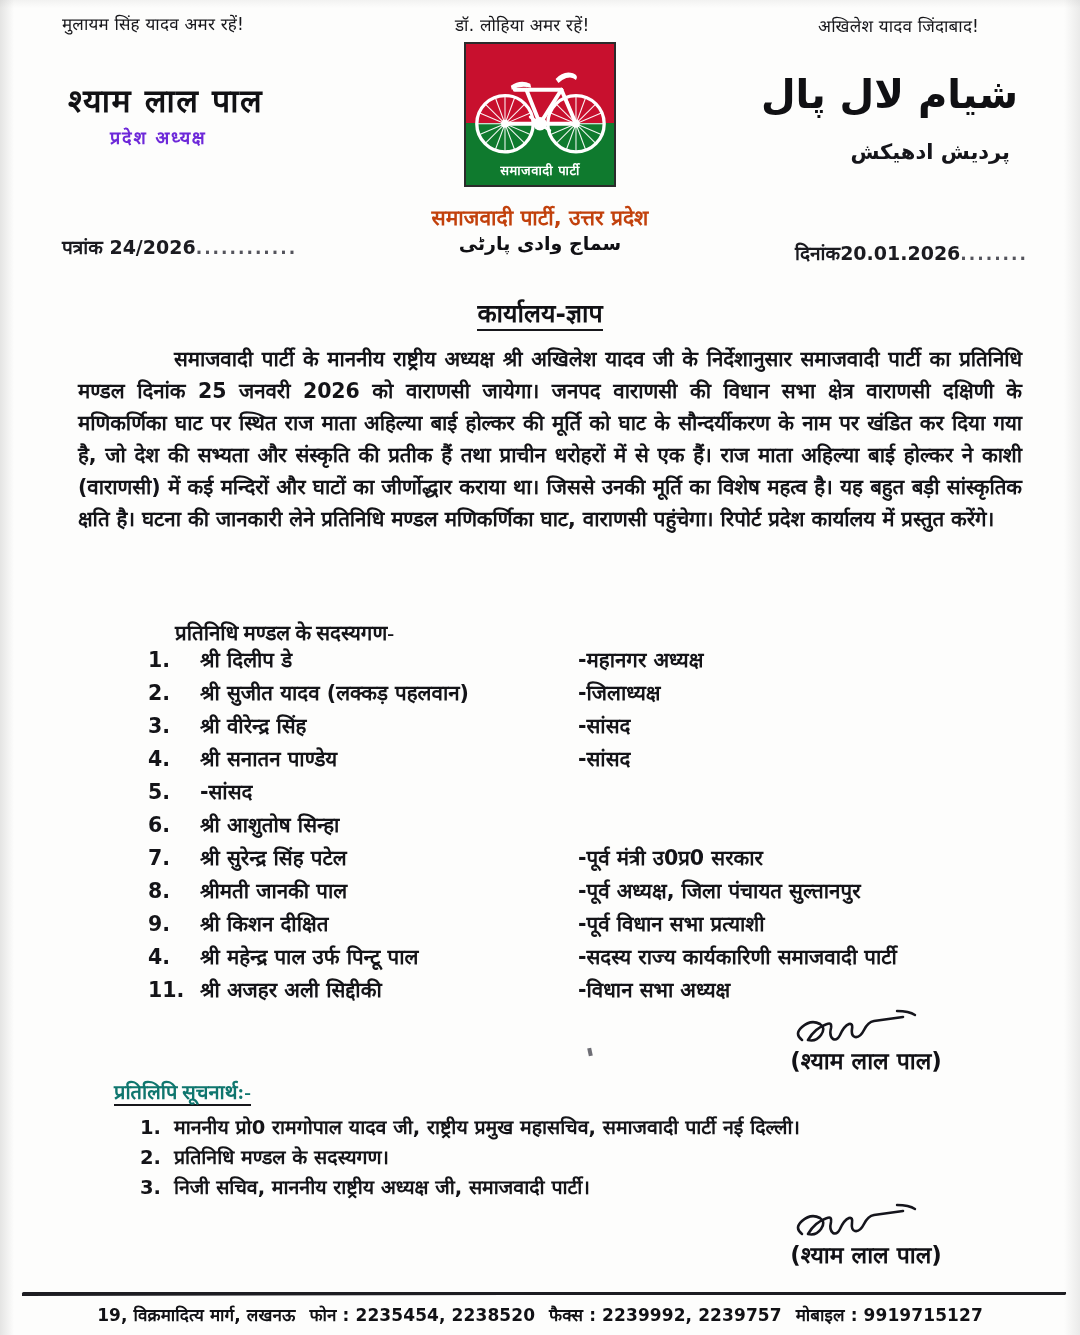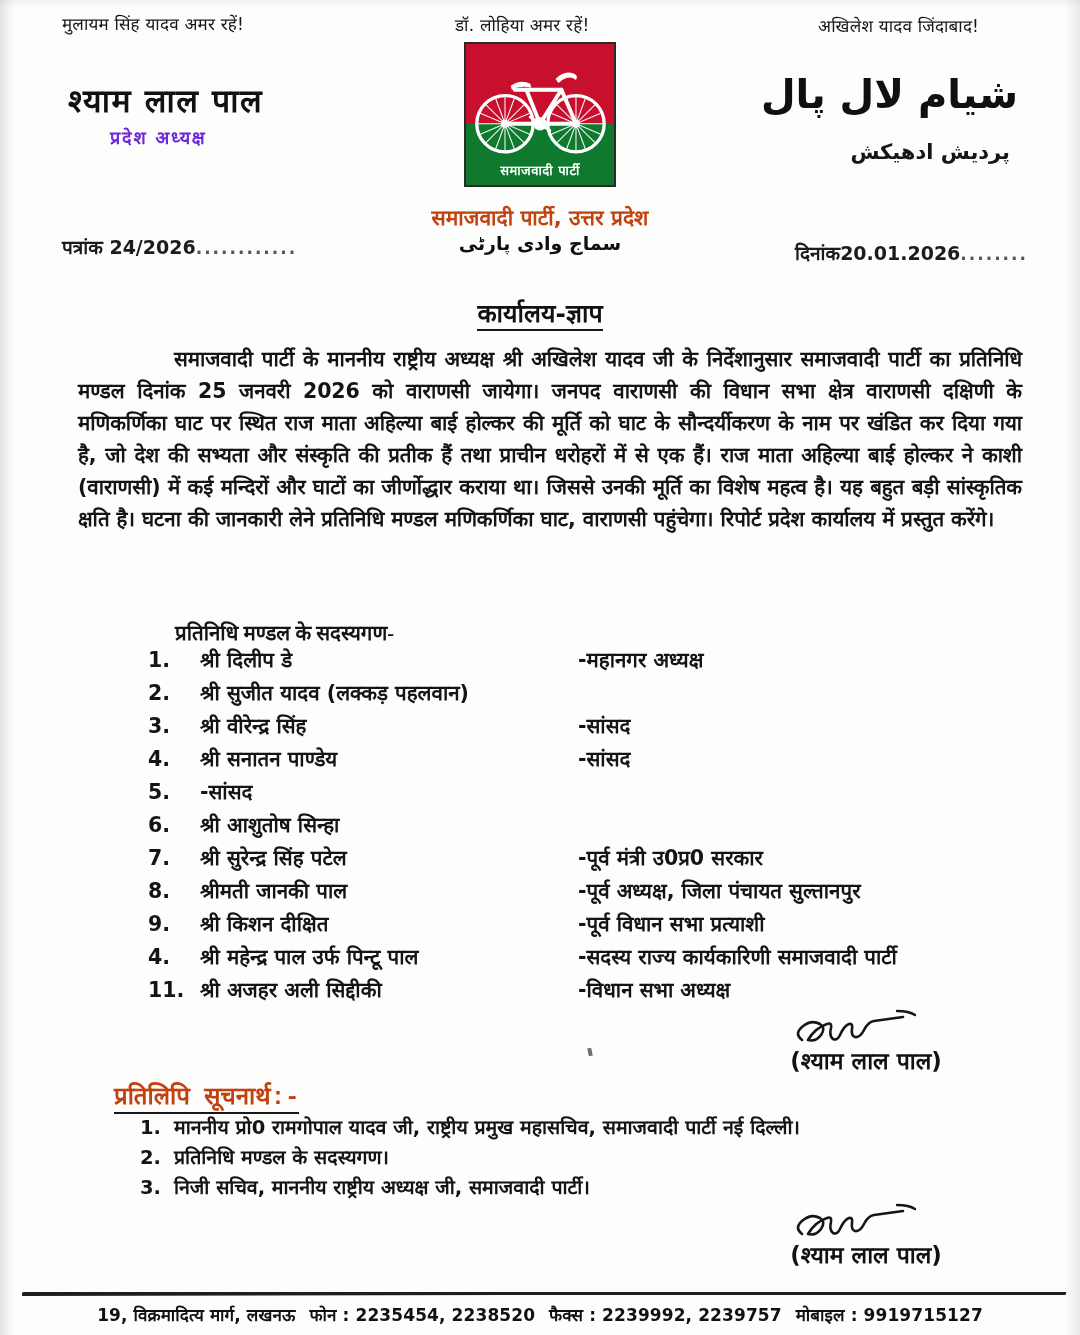--- a/index.html
+++ b/index.html
@@ -289,24 +289,24 @@
     font-weight: 700;
     color: #111115;
     white-space: nowrap;
   }
 
   
   .cc-heading {
     position: absolute;
     left: 114px;
     top: 1078px;
-    font-family: Liberation Mono, monospace;
-    font-size: 24px;
-    font-weight: 700;
-    color: #c2410c;
+    font-family: Liberation Serif, serif;
+    font-size: 20px;
+    font-weight: 700;
+    color: #0f766e;
   }
   .cc-heading span {
     border-bottom: 2px solid #17171b;
     padding-bottom: 1px;
   }
   .cc-list {
     position: absolute;
     left: 140px;
     top: 1113px;
     width: 880px;
@@ -477,20 +477,21 @@
 
   <div class="members-list">
     <div class="member-row">
       <span class="member-num">1.</span>
       <span class="member-name">श्री दिलीप डे</span>
       <span class="member-role">-महानगर अध्यक्ष</span>
     </div>
     <div class="member-row">
       <span class="member-num">2.</span>
       <span class="member-name">श्री सुजीत यादव (लक्कड़ पहलवान)</span>
+      <span class="member-role">-जिलाध्यक्ष</span>
     </div>
     <div class="member-row">
       <span class="member-num">3.</span>
       <span class="member-name">श्री वीरेन्द्र सिंह</span>
       <span class="member-role">-सांसद</span>
     </div>
     <div class="member-row">
       <span class="member-num">4.</span>
       <span class="member-name">श्री सनातन पाण्डेय</span>
       <span class="member-role">-सांसद</span>

